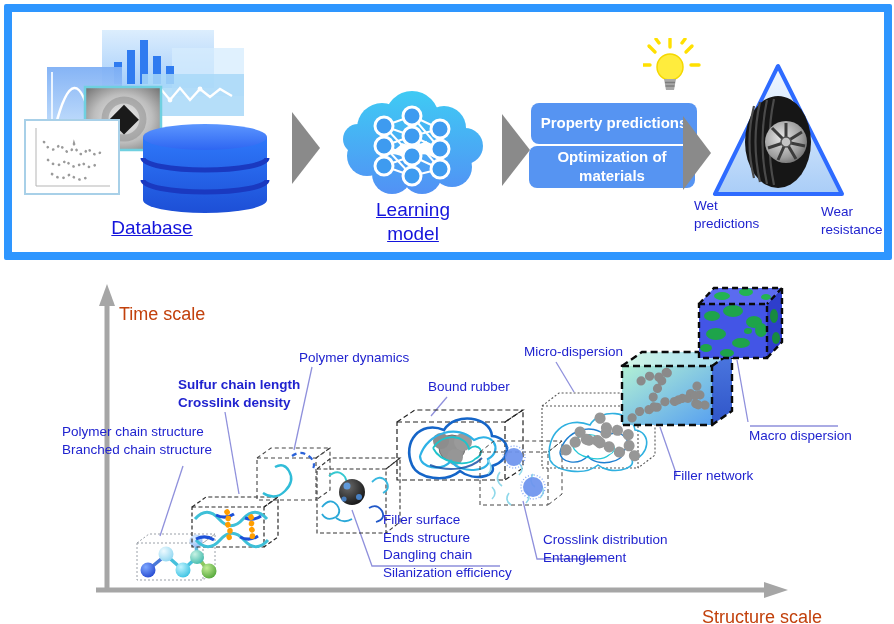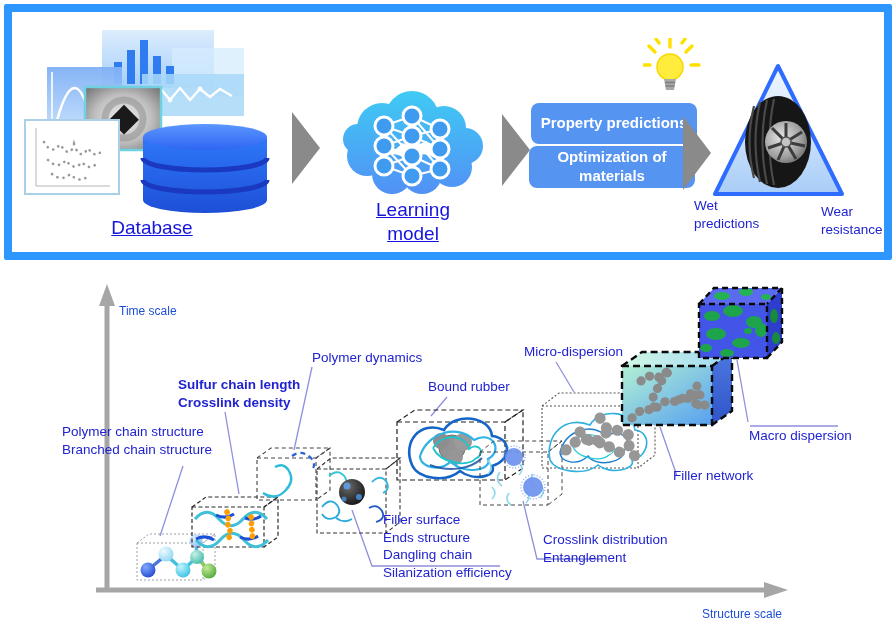--- a/index.html
+++ b/index.html
@@ -6,21 +6,21 @@
   #stage{position:relative;width:894px;height:624px;background:#ffffff;overflow:hidden;
          font-family:"Liberation Sans","DejaVu Sans",sans-serif;}
   .abs{position:absolute;}
   .pre{white-space:pre-line;}
   
   #top-panel{left:4px;top:4px;width:872px;height:240px;border:8px solid #2e96ff;background:#fff;border-radius:2px;}
   .link-label{color:#1414dc;text-decoration:underline;font-size:19px;text-align:center;line-height:1.25;}
   .flow-box{background:#5694f2;color:#ffffff;font-size:15px;font-weight:600;text-align:center;
             border-radius:8px;display:flex;align-items:center;justify-content:center;line-height:1.25;}
   .blue-label{color:#2023cf;font-size:13.5px;line-height:1.3;}
-  .gray-label{color:#1d4ed8;font-size:12px;}
+  .gray-label{color:#c2410c;font-size:18px;}
   svg{display:block;}
 </style>
 </head>
 <body>
 
 <div id="stage">
 
   <div id="top-panel" class="abs"></div>
 
   <svg class="abs" style="left:22px;top:22px;" width="250" height="196" viewBox="0 0 250 196">
@@ -418,21 +418,21 @@
     </g>
   </svg>
 
   <div class="abs gray-label" style="left:119px;top:304px;">Time scale</div>
   <div class="abs gray-label" style="left:702px;top:599px;margin-top:8px;">Structure scale</div>
 
   <div class="abs blue-label pre" style="left:62px;top:423px;">Polymer chain structure
 Branched chain structure</div>
   <div class="abs blue-label pre" style="left:178px;top:376px;font-weight:bold;">Sulfur chain length
 Crosslink density</div>
-  <div class="abs blue-label" style="left:299px;top:349px;margin-left:13px;">Polymer dynamics</div>
+  <div class="abs blue-label" style="left:299px;top:349px;">Polymer dynamics</div>
   <div class="abs blue-label" style="left:428px;top:378px;">Bound rubber</div>
   <div class="abs blue-label" style="left:524px;top:343px;">Micro-dispersion</div>
   <div class="abs blue-label" style="left:749px;top:410px;margin-top:17px;">Macro dispersion</div>
   <div class="abs blue-label" style="left:673px;top:467px;">Filler network</div>
   <div class="abs blue-label pre" style="left:383px;top:511px;">Filler surface
 Ends structure
 Dangling chain
 Silanization efficiency</div>
   <div class="abs blue-label pre" style="left:543px;top:531px;">Crosslink distribution
 Entanglement</div>

